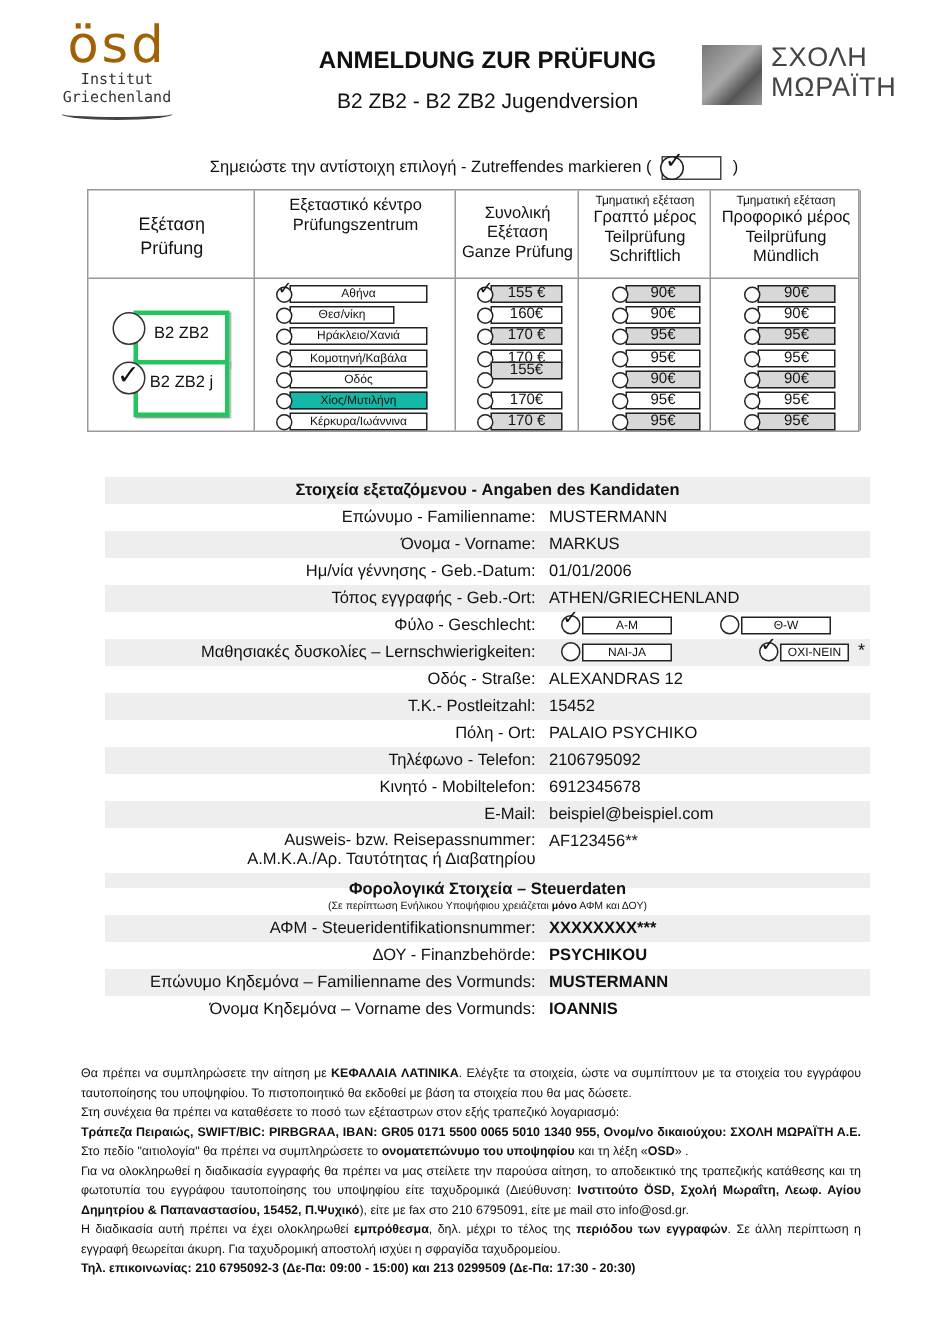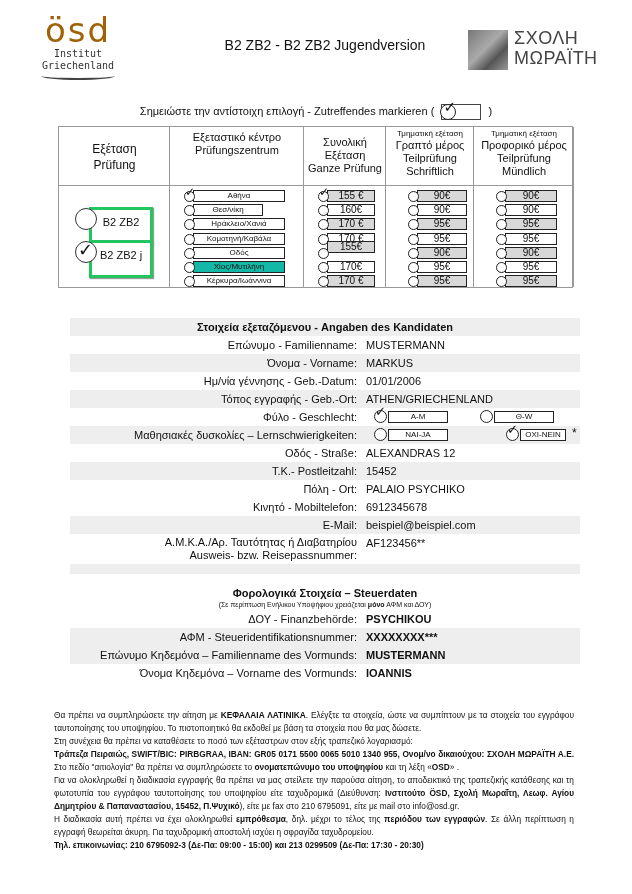--- a/index.html
+++ b/index.html
@@ -77,20 +77,21 @@
 <body>
 
 <div class="logo-osd">
   <div class="big">ösd</div>
   <div class="small">Institut</div>
   <div class="small">Griechenland</div>
   <div class="swoosh"></div>
 </div>
 
 <div class="title-block">
+  <div class="t1">ANMELDUNG ZUR PRÜFUNG</div>
   <div class="t2">B2 ZB2 - B2 ZB2 Jugendversion</div>
 </div>
 
 <div class="logo-mor">
   <div class="pic"></div>
   <div class="txt">
     <div>ΣΧΟΛΗ</div>
     <div>ΜΩΡΑΪΤΗ</div>
   </div>
 </div>
@@ -247,50 +248,54 @@
     <span class="val">ALEXANDRAS 12</span>
   </div>
   <div class="row shade">
     <span class="lbl">T.K.- Postleitzahl:</span>
     <span class="val">15452</span>
   </div>
   <div class="row">
     <span class="lbl">Πόλη - Ort:</span>
     <span class="val">PALAIO PSYCHIKO</span>
   </div>
+  <div class="row shade">
+    <span class="lbl">Τηλέφωνο - Telefon:</span>
+    <span class="val">2106795092</span>
+  </div>
   <div class="row">
     <span class="lbl">Κινητό - Mobiltelefon:</span>
     <span class="val">6912345678</span>
   </div>
   <div class="row shade">
     <span class="lbl">E-Mail:</span>
     <span class="val">beispiel@beispiel.com</span>
   </div>
   <div class="row" style="height:30px;">
     <span class="lbl" style="line-height:13px;top:2px;">
+      <div>Ausweis- bzw. Reisepassnummer:</div>
       <div>Α.Μ.Κ.Α./Αρ. Ταυτότητας ή Διαβατηρίου</div>
-      <div>Ausweis- bzw. Reisepassnummer:</div>
     </span>
     <span class="val">AF123456**</span>
   </div>
   <div class="row shade" style="height:10px;"></div>
 </div>
 
 <div class="section" style="top:586px;">
   <div class="sec-title" style="line-height:14px;">Φορολογικά Στοιχεία – Steuerdaten</div>
   <div class="sub-note">
     <span>(Σε περίπτωση Ενήλικου Υποψήφιου χρειάζεται </span><b>μόνο</b><span> ΑΦΜ και ΔΟΥ)</span>
   </div>
+  <div class="row shade bold">
+    <span class="lbl">ΑΦΜ - Steueridentifikationsnummer:</span>
+    <span class="val">XXXXXXXX***</span>
+  </div>
   <div class="row bold">
     <span class="lbl">ΔΟΥ - Finanzbehörde:</span>
     <span class="val">PSYCHIKOU</span>
-  </div>
-  <div class="row shade bold">
-    <span class="lbl">ΑΦΜ - Steueridentifikationsnummer:</span>
-    <span class="val">XXXXXXXX***</span>
   </div>
   <div class="row shade bold">
     <span class="lbl">Επώνυμο Κηδεμόνα – Familienname des Vormunds:</span>
     <span class="val">MUSTERMANN</span>
   </div>
   <div class="row bold">
     <span class="lbl">Όνομα Κηδεμόνα – Vorname des Vormunds:</span>
     <span class="val">IOANNIS</span>
   </div>
 </div>

